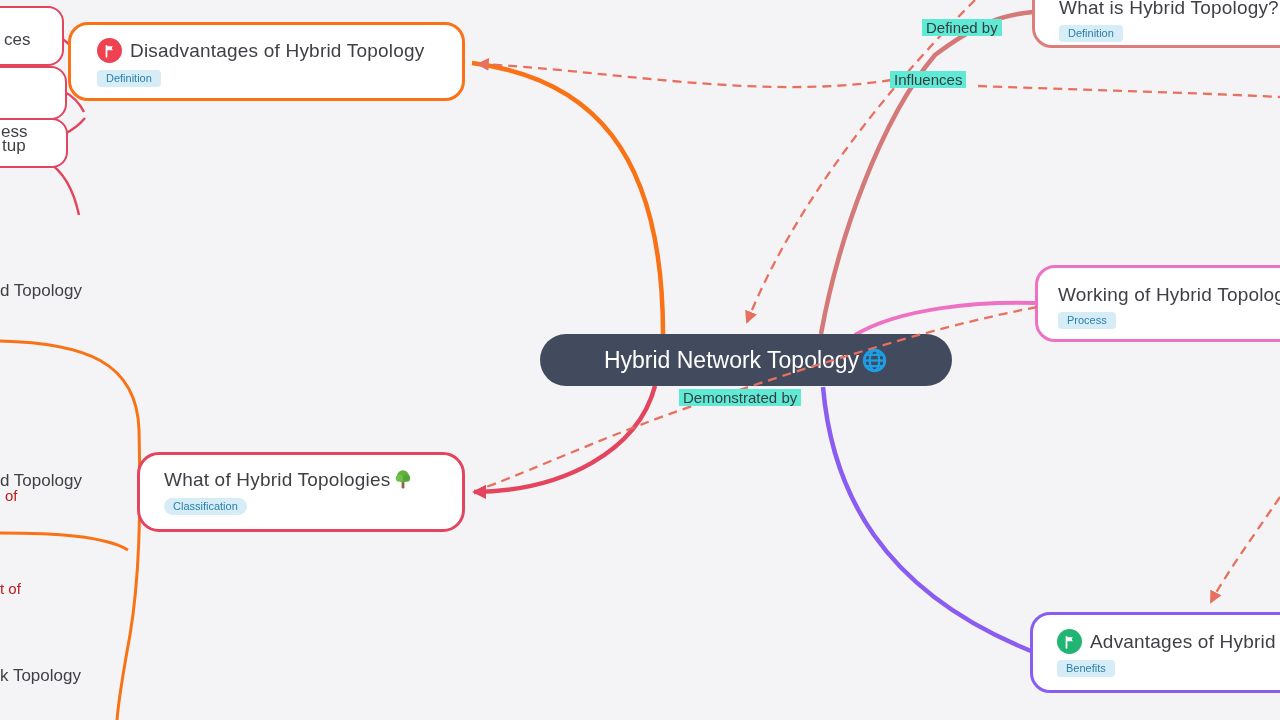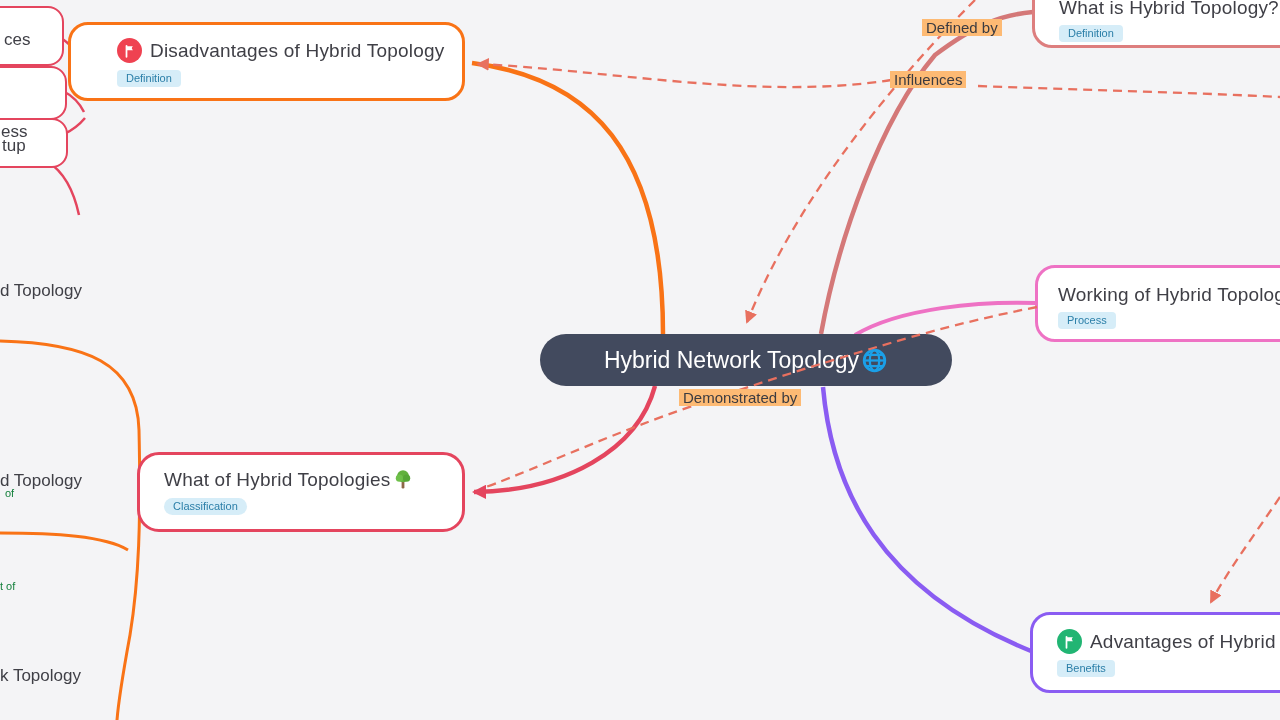--- a/index.html
+++ b/index.html
@@ -9,41 +9,41 @@
   #edges-under{z-index:1}
   .leftbox{position:absolute;background:#fff;border:2.5px solid #e4455e;border-radius:16px;z-index:2;}
   .node{position:absolute;background:#fff;border-radius:20px;z-index:3;box-sizing:border-box;}
   .node .row{display:flex;align-items:center;gap:8px;}
   .title{font-size:19px;color:#3f3f46;white-space:nowrap;letter-spacing:.2px;}
   .tag{display:inline-block;background:#d6edf8;color:#2b7fa8;font-size:11px;
        padding:2px 9px 3px;border-radius:4px;white-space:nowrap;}
   #central-node{left:540px;top:334px;width:412px;height:52px;border-radius:26px;
        background:#424a5e;display:flex;align-items:center;justify-content:center;gap:2px;z-index:3;position:absolute;}
   #central-node .ctext{color:#fff;font-size:23px;white-space:nowrap;}
-  #disadvantages-node{left:68px;top:22px;width:397px;height:79px;border:3px solid #f97316;padding-left:20px;}
+  #disadvantages-node{left:68px;top:22px;width:397px;height:79px;border:3px solid #f97316;}
   #disadvantages-node .row{margin:13px 0 0 26px;}
   #disadvantages-node .tag{margin:7px 0 0 26px;}
   #whatis-node{left:1032px;top:-70px;width:400px;height:118px;border:3px solid #dd7e7e;}
   #whatis-node .title{margin:64px 0 0 24px;}
   #whatis-node .tag{margin:6px 0 0 24px;}
   #working-node{left:1035px;top:265px;width:380px;height:77px;border:3px solid #ee72c4;}
   #working-node .title{margin:16px 0 0 20px;}
   #working-node .tag{margin:6px 0 0 20px;}
   #advantages-node{left:1030px;top:612px;width:380px;height:81px;border:3.5px solid #8a5cf2;}
   #advantages-node .row{margin:14px 0 0 24px;}
   #advantages-node .tag{margin:6px 0 0 24px;}
   #types-node{left:137px;top:452px;width:328px;height:80px;border:3.5px solid #e4455e;border-radius:22px;}
   #types-node .row{margin:14px 0 0 24px;gap:3px;}
   #types-node .tag{margin:7px 0 0 24px;border-radius:10px;}
   .node .title{display:block;}
-  .edge-label{position:absolute;z-index:5;font-size:15px;color:#3b3b40;background:#fdba74;
+  .edge-label{position:absolute;z-index:5;font-size:15px;color:#3b3b40;background:#5eead4;
        padding:0 4px;white-space:nowrap;}
   .fragment{position:absolute;z-index:5;color:#3f3f46;white-space:nowrap;}
   .frag-lg{font-size:17px;}
-  .frag-sm{font-size:11px;color:#15803d;}
+  .frag-sm{font-size:15px;color:#b91c1c;}
   #edges-over{z-index:4}
   .flag-badge{width:25px;height:25px;border-radius:50%;display:inline-flex;
        align-items:center;justify-content:center;flex:none;}
 </style>
 </head>
 <body>
 
 <div id="stage">
 
   <svg class="layer" id="edges-under">

